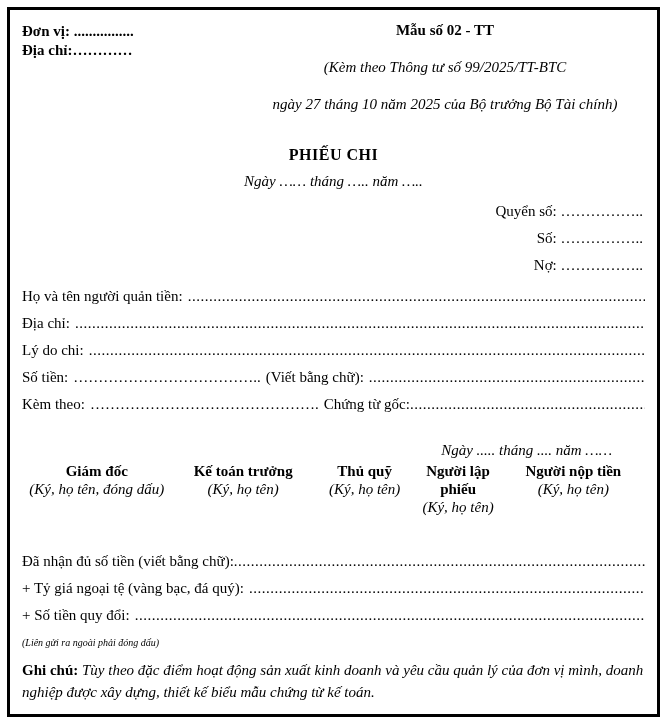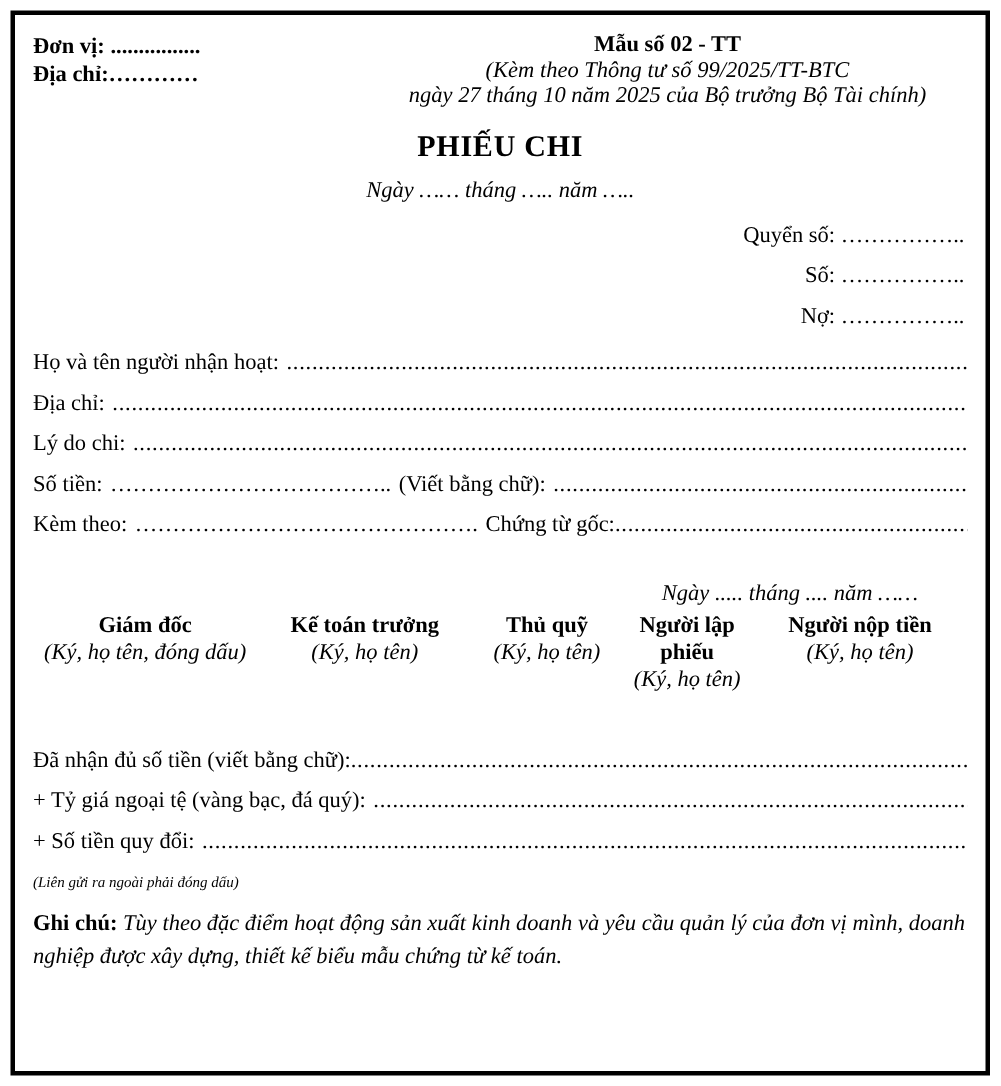--- a/index.html
+++ b/index.html
@@ -9,22 +9,22 @@
   }
   .page {
     position:absolute; left:7px; top:7px; right:7px; bottom:7px;
     border:3px solid #000; box-sizing:border-box;
     padding:12px 12px 4px 12px; background:#fff;
   }
   .hdr { display:flex; justify-content:space-between; align-items:flex-start; }
   .hdr-left { font-weight:bold; font-size:15px; line-height:19px; white-space:nowrap; }
   .hdr-right { width:400px; text-align:center; font-size:15px; line-height:17px; }
   .hdr-right .formno { font-weight:bold; }
-  .hdr-right .circ { font-style:italic; }
-  .title { text-align:center; font-weight:bold; font-size:20px; margin-top:14px; letter-spacing:0.5px; }
+  .hdr-right .circ { font-style:italic;margin-top:20px; }
+  .title { text-align:center; font-weight:bold; font-size:16px; margin-top:33px; letter-spacing:0.5px; }
   .subdate { text-align:center; font-style:italic; font-size:15px; margin-top:9px; }
   .ledger { margin-top:8px; text-align:right; font-size:15px; line-height:27px; padding-right:2px; }
   .flines { margin-top:4px; font-size:15px; }
   .fline { display:flex; white-space:nowrap; line-height:27px; height:27px; overflow:hidden; }
   .fline .lbl { flex:0 0 auto; }
   .fline .gap { padding-left:5px; }
   .dots { flex:1 1 auto; overflow:hidden; letter-spacing:0.5px; }
   .signdate { margin-top:24px; margin-left:auto; width:38%; text-align:center;
               font-style:italic; font-size:15px; white-space:nowrap; }
   .signrow { display:flex; margin-top:3px; font-size:15px; text-align:center; }
@@ -59,21 +59,21 @@
   <div class="subdate">Ngày …… tháng ….. năm …..</div>
 
   <div class="ledger">
     <div>Quyển số: ……………..</div>
     <div>Số: ……………..</div>
     <div>Nợ: ……………..</div>
   </div>
 
   <div class="flines">
     <div class="fline">
-      <span class="lbl">Họ và tên người nhận hoạt:</span>
+      <span class="lbl">Họ và tên người quản tiền:</span>
       <span class="dots gap">........................................................................................................................................................................................</span>
     </div>
     <div class="fline">
       <span class="lbl">Địa chỉ:</span>
       <span class="dots gap">........................................................................................................................................................................................</span>
     </div>
     <div class="fline">
       <span class="lbl">Lý do chi:</span>
       <span class="dots gap">........................................................................................................................................................................................</span>
     </div>

